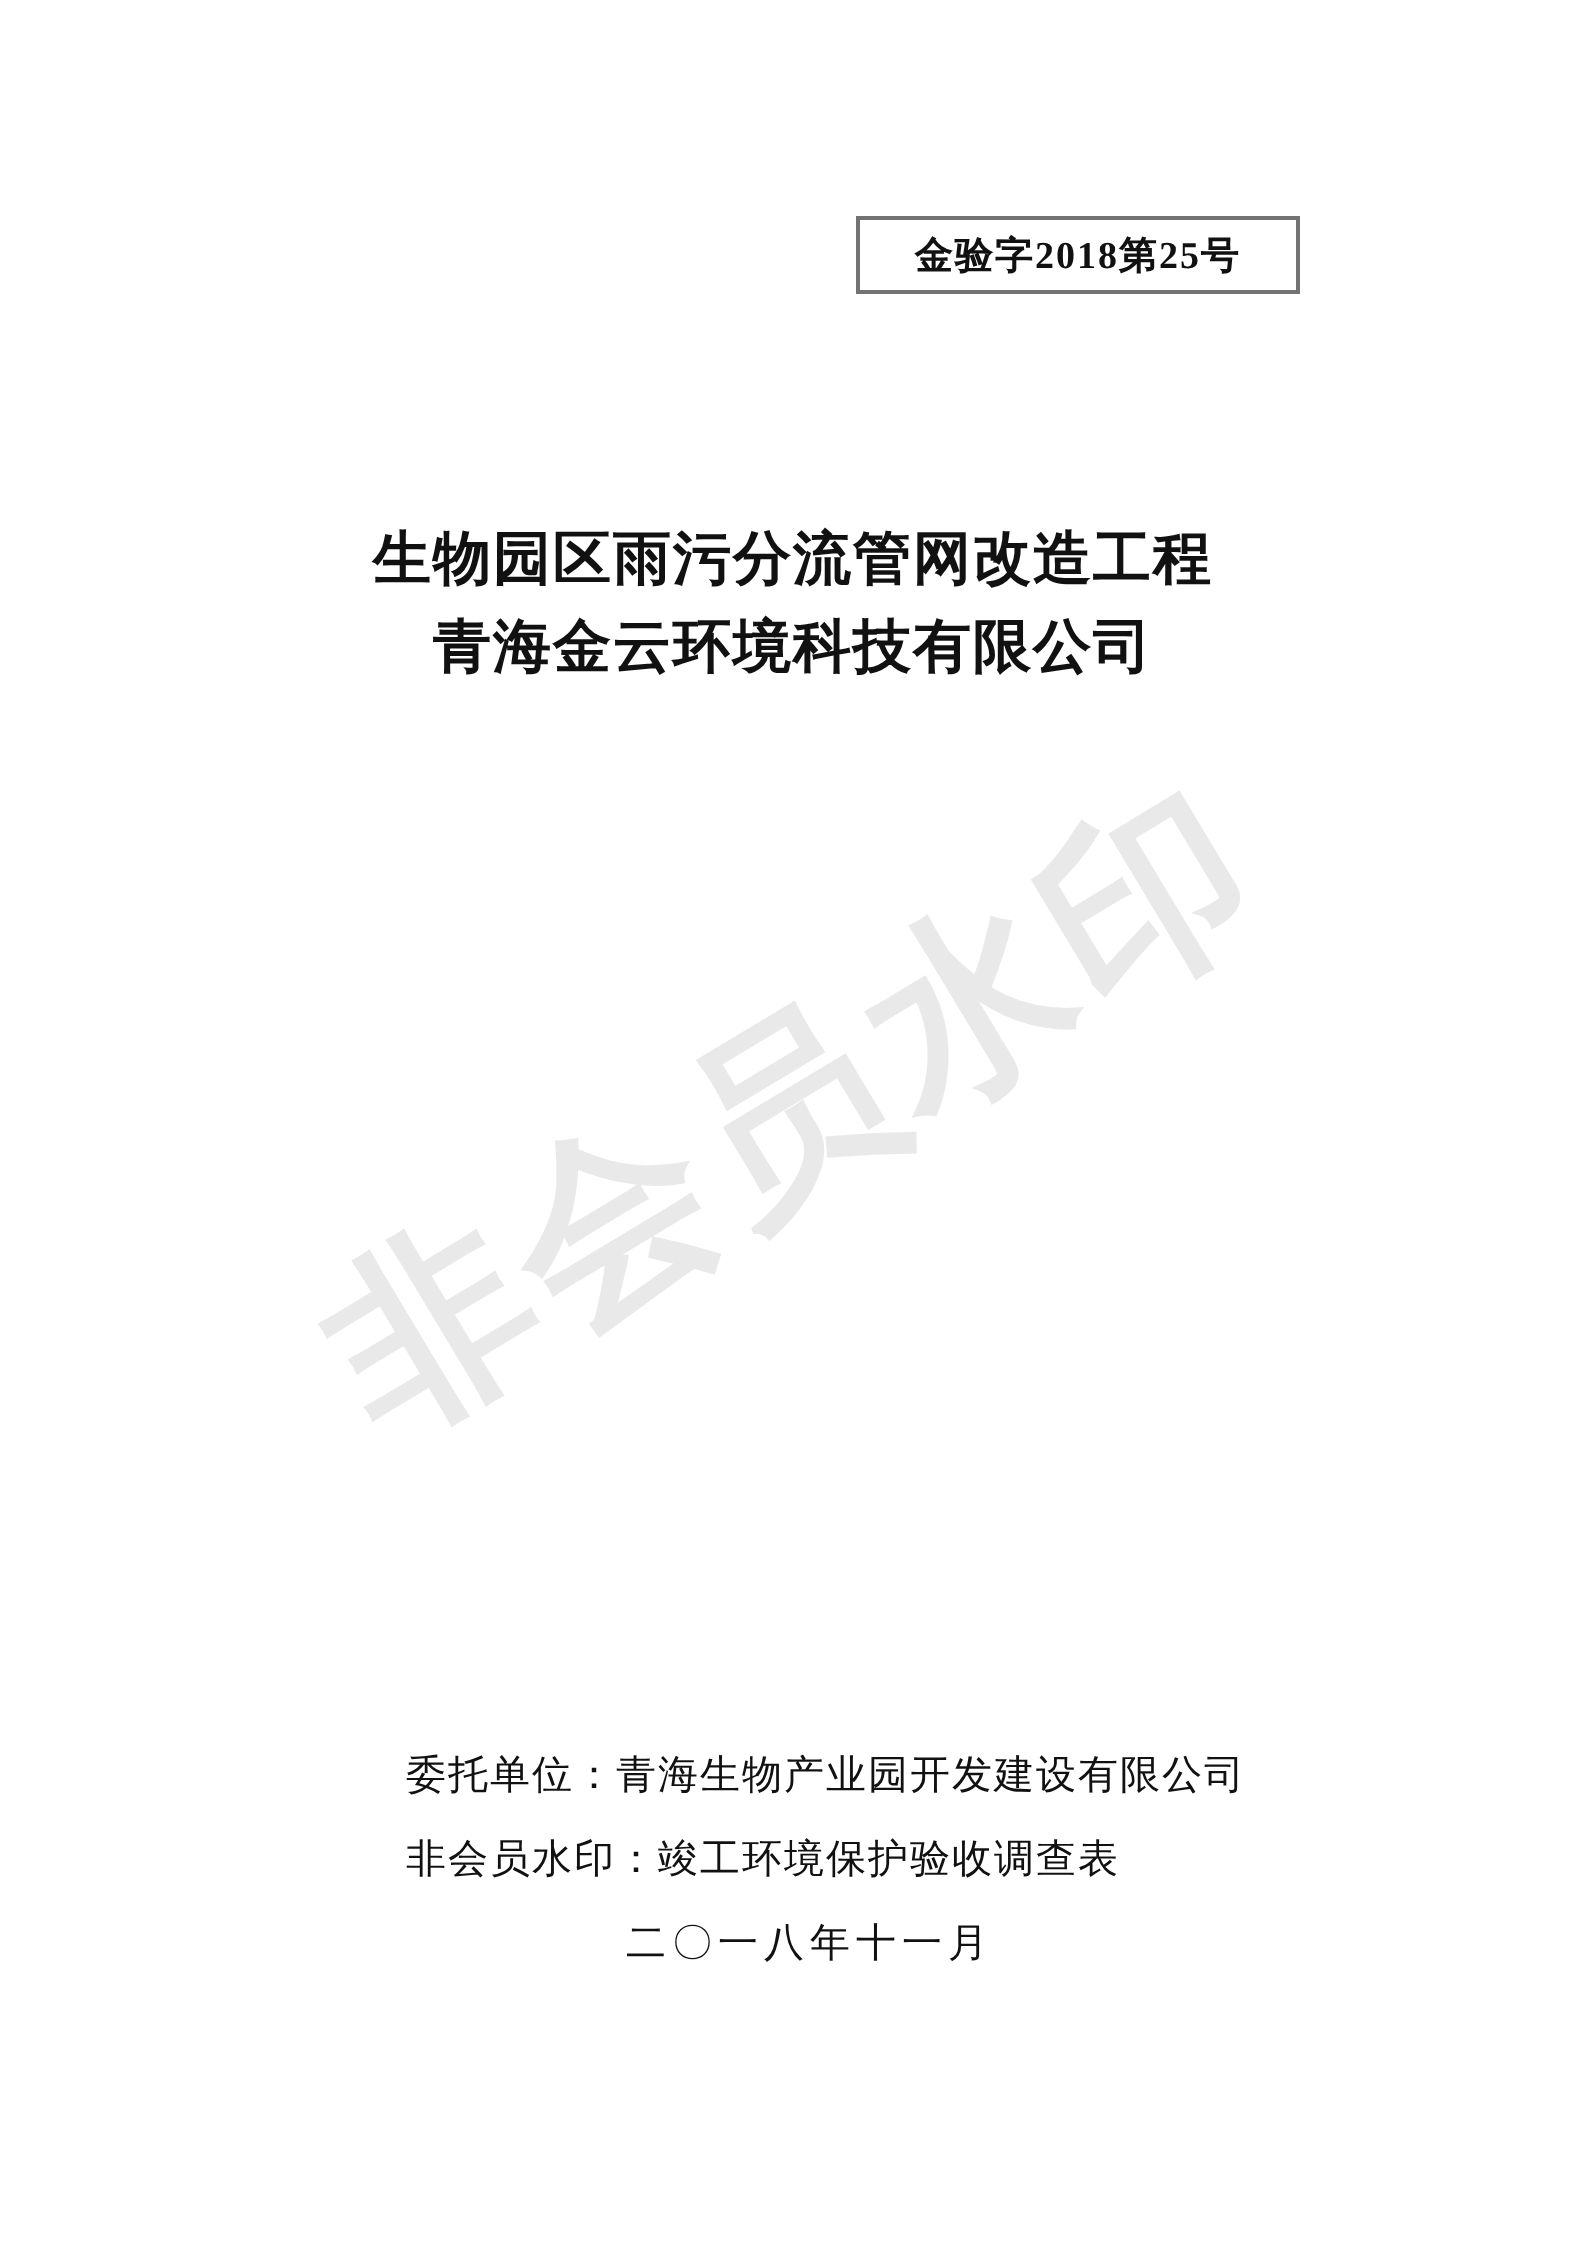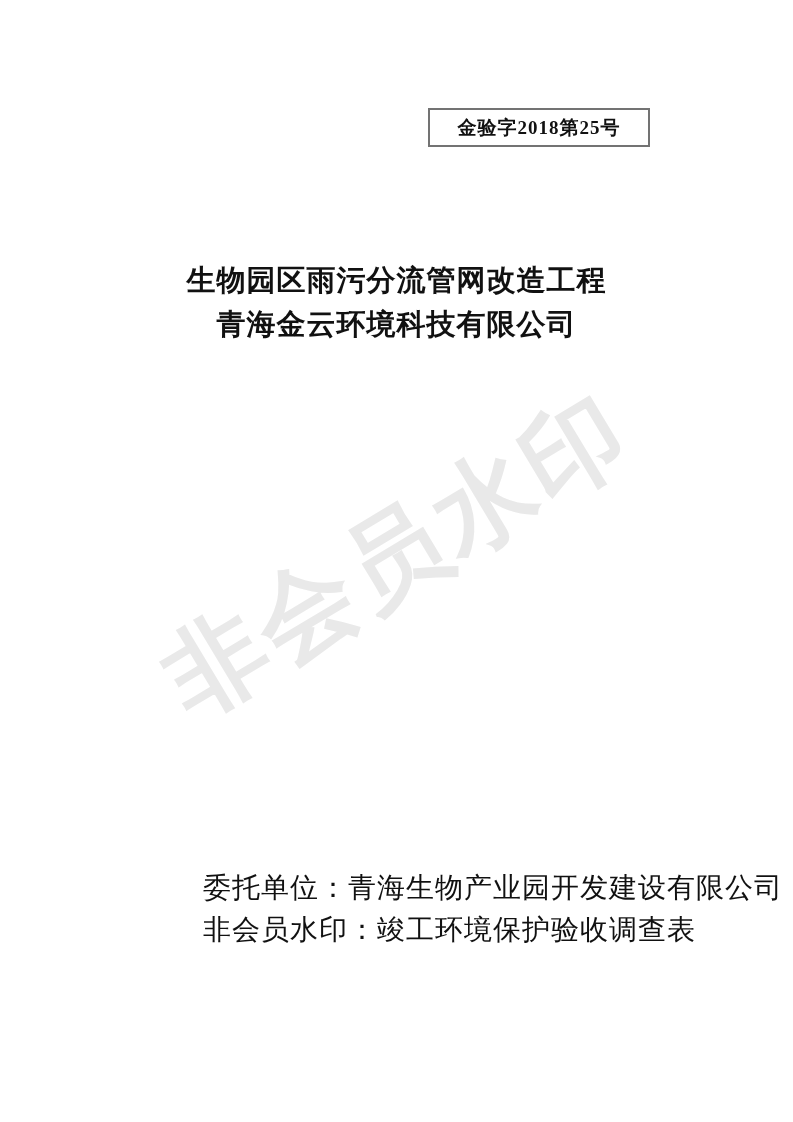--- a/index.html
+++ b/index.html
@@ -60,21 +60,21 @@
     letter-spacing: 4px;
     white-space: nowrap;
     user-select: none;
     pointer-events: none;
   }
   
   .footer-block {
     position: absolute;
     left: 203px;
     top: 867px;
-    font-size: 28px;
+    font-size: 20px;
     line-height: 42px;
     letter-spacing: 1px;
     white-space: nowrap;
   }
   .footer-row { height: 42px; }
   .footer-date { height: 42px; padding-left: 110px; letter-spacing: 3px; }
 </style>
 </head>
 <body>
 
@@ -91,15 +91,16 @@
 
   <div class="watermark" style="color: rgb(233, 233, 233);">非会员水印</div>
 
   <div class="footer-block">
     <div class="footer-row">
       <span>委托单位：</span><span>青海生物产业园开发建设有限公司</span>
     </div>
     <div class="footer-row">
       <span>非会员水印：</span><span>竣工环境保护验收调查表</span>
     </div>
+    <div class="footer-date">二〇一八年十一月</div>
   </div>
 
 </div>
 
 </body></html>

